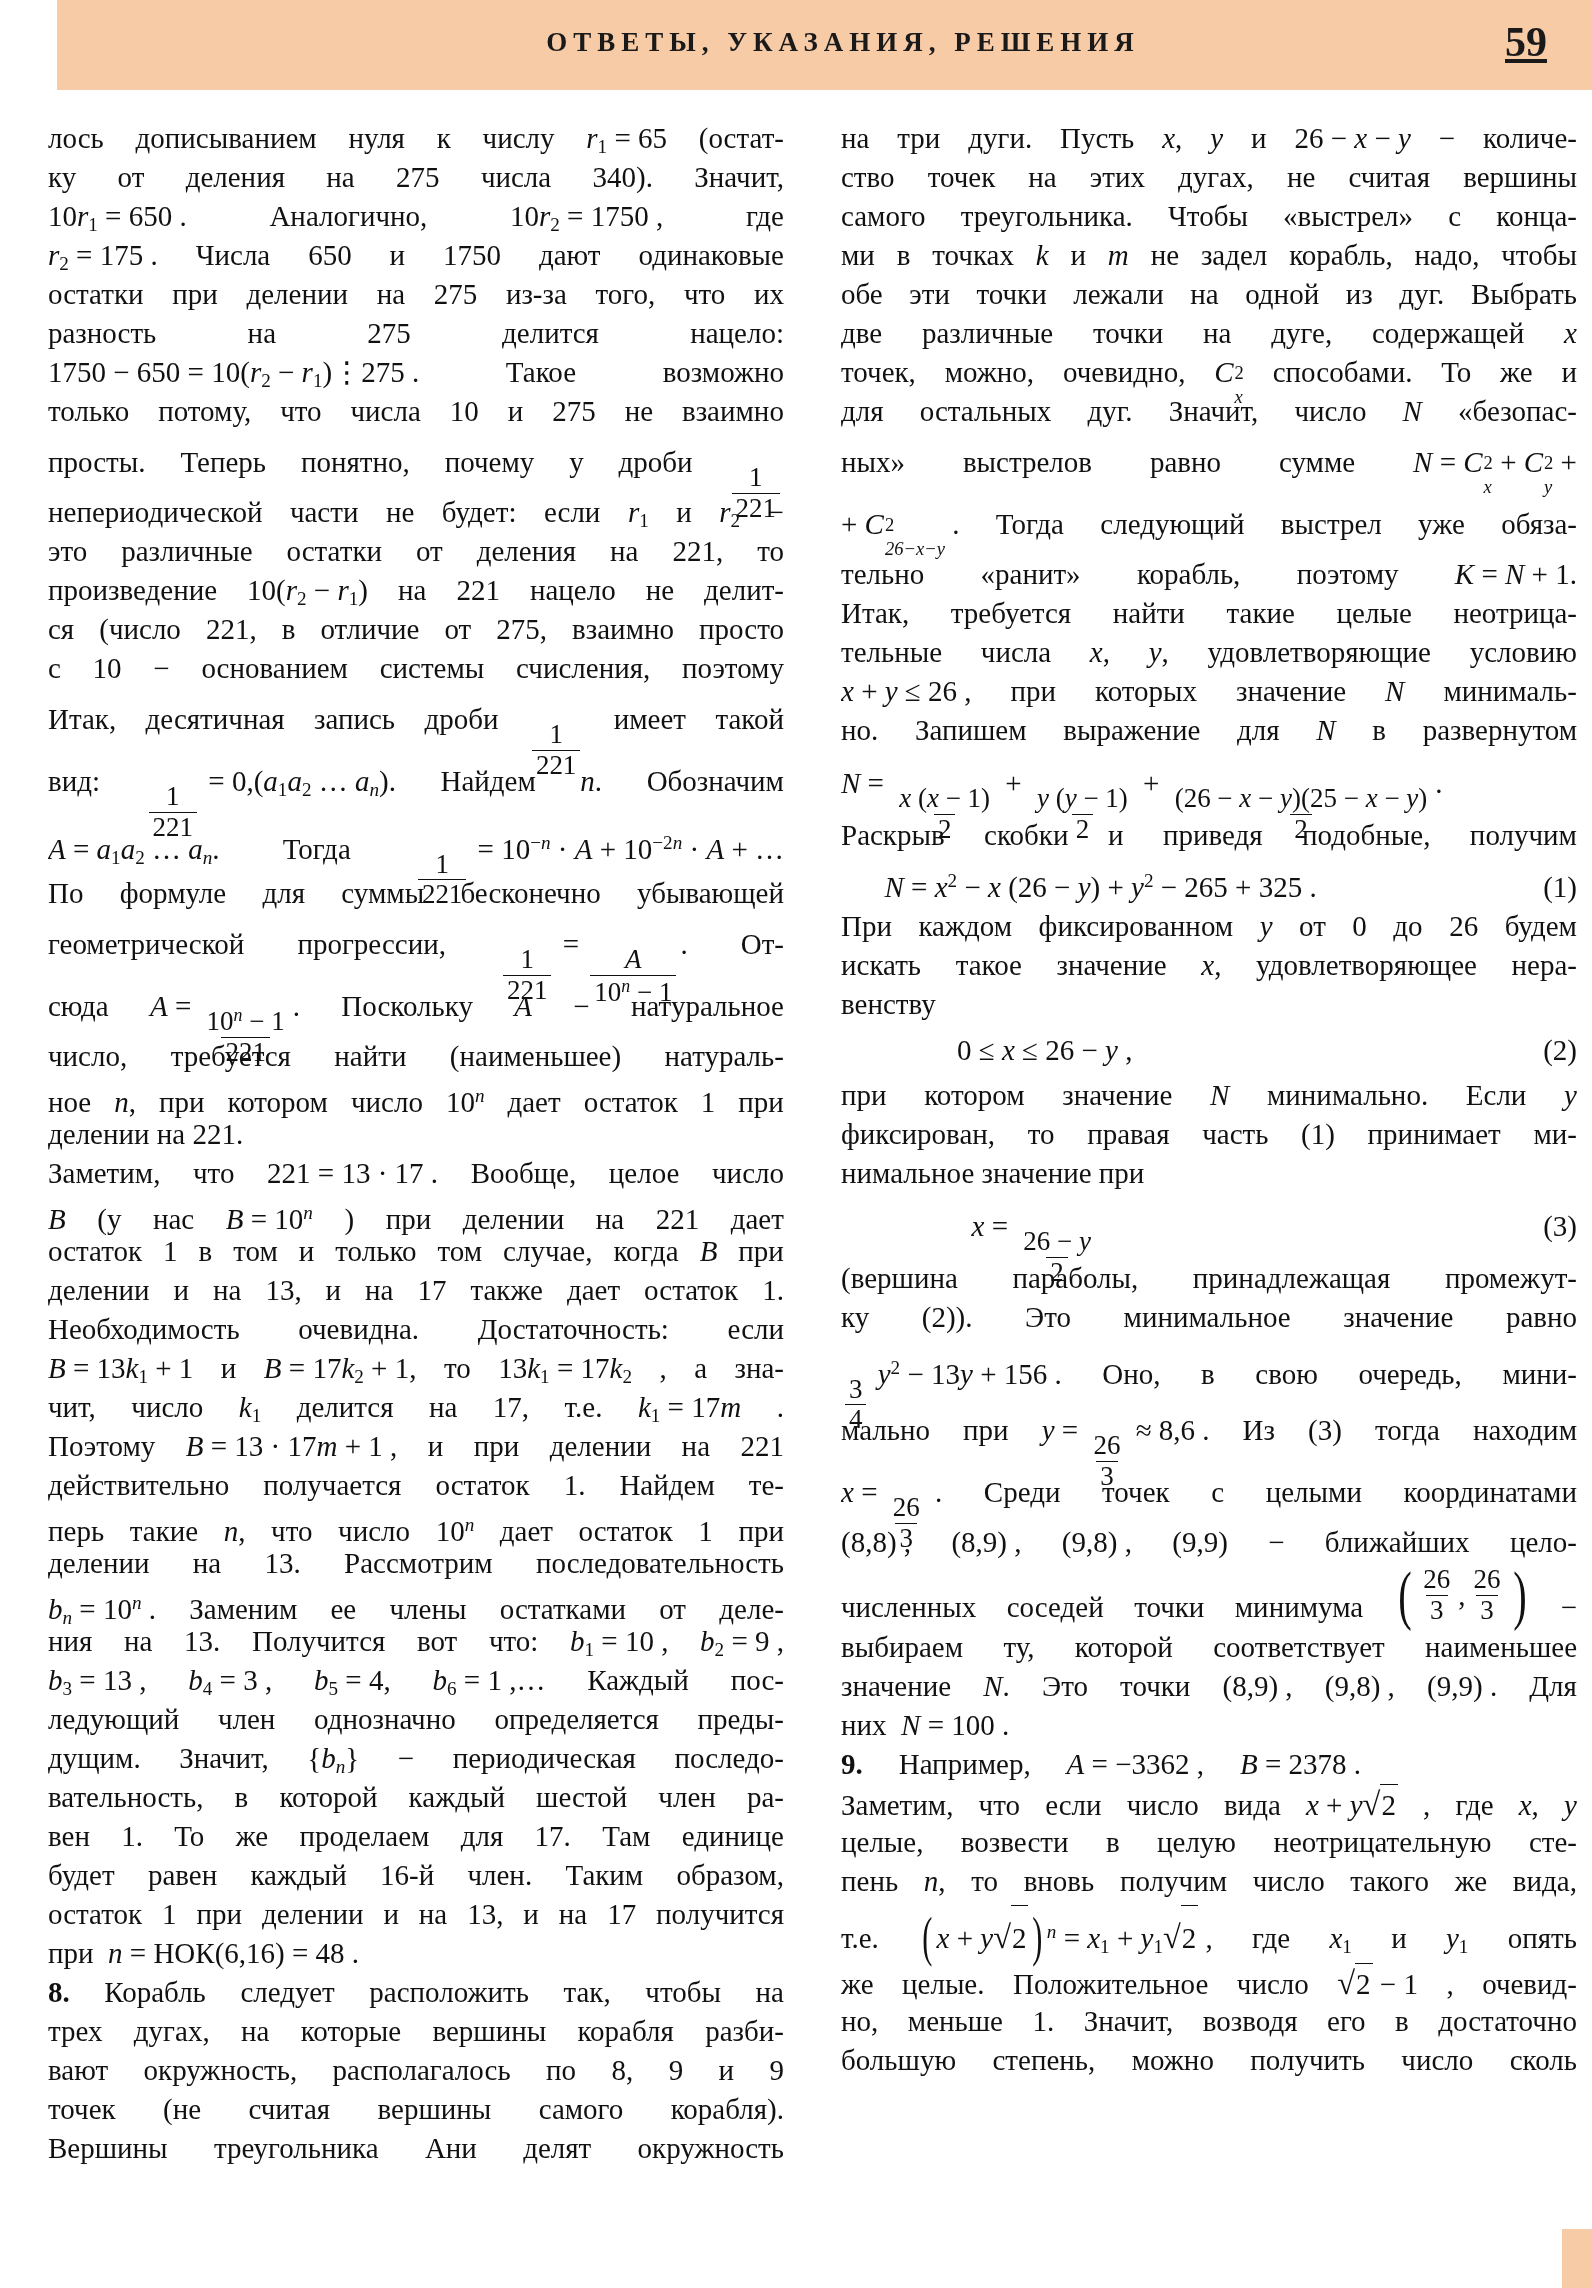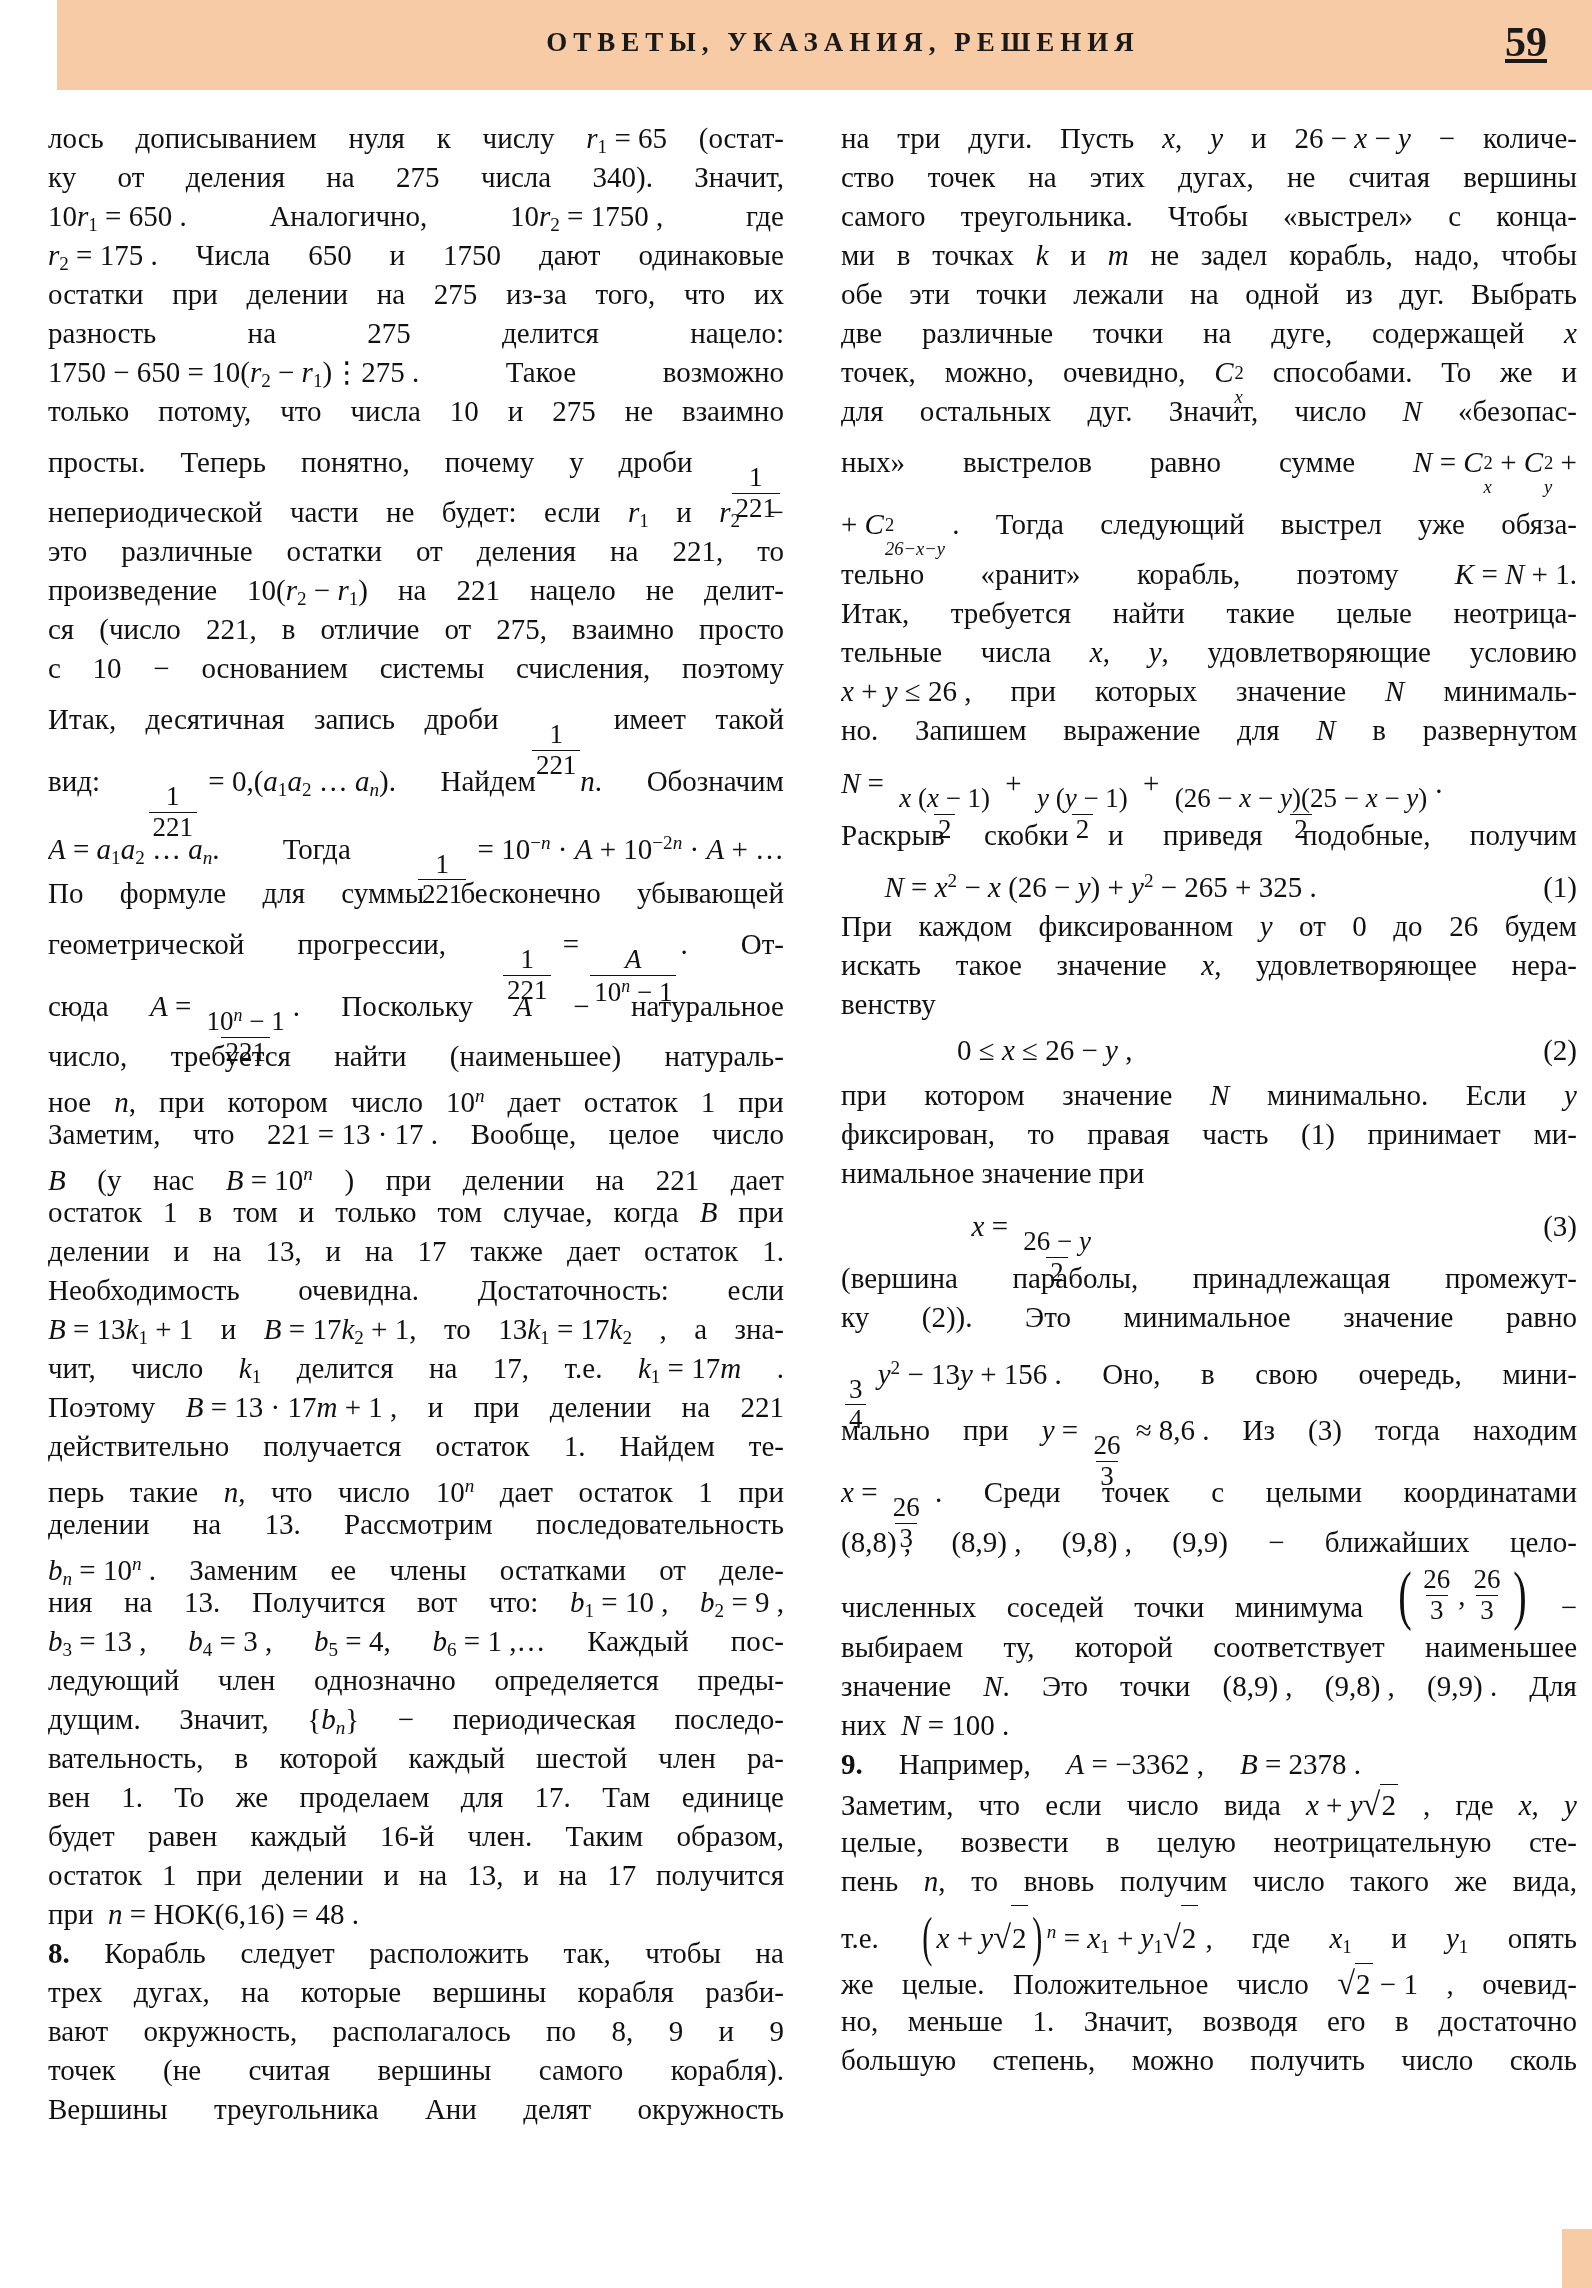--- a/index.html
+++ b/index.html
@@ -391,20 +391,21 @@
           <span class="w"><i>n</i>,</span>
           <span class="w">при</span>
           <span class="w">котором</span>
           <span class="w">число</span>
           <span class="w"><span class="num">10</span><sup class="n"><i>n</i></sup></span>
           <span class="w">дает</span>
           <span class="w">остаток</span>
           <span class="w">1</span>
           <span class="w">при</span>
         </div>
+      <div class="ln"><span class="w">делении на 221.</span></div>
 
       <div class="ln j">
           <span class="w">Заметим,</span>
           <span class="w">что</span>
           <span class="w"><span class="num">221 = 13 · 17</span> .</span>
           <span class="w">Вообще,</span>
           <span class="w">целое</span>
           <span class="w">число</span>
         </div>
       <div class="ln j">

